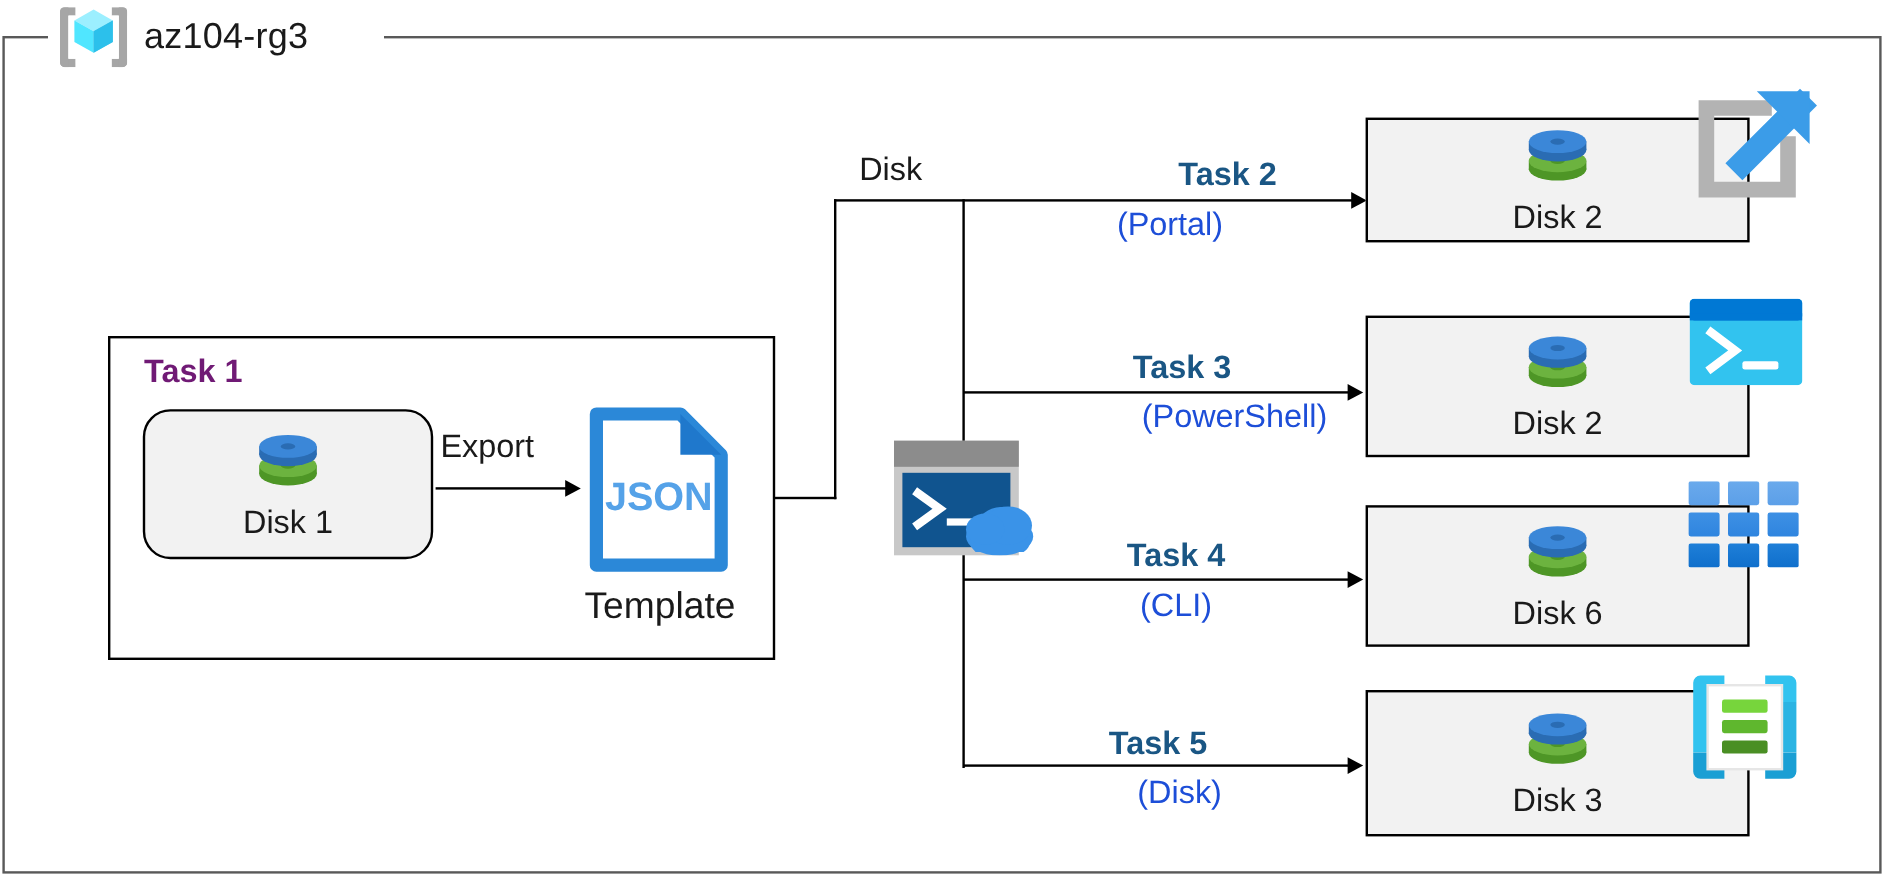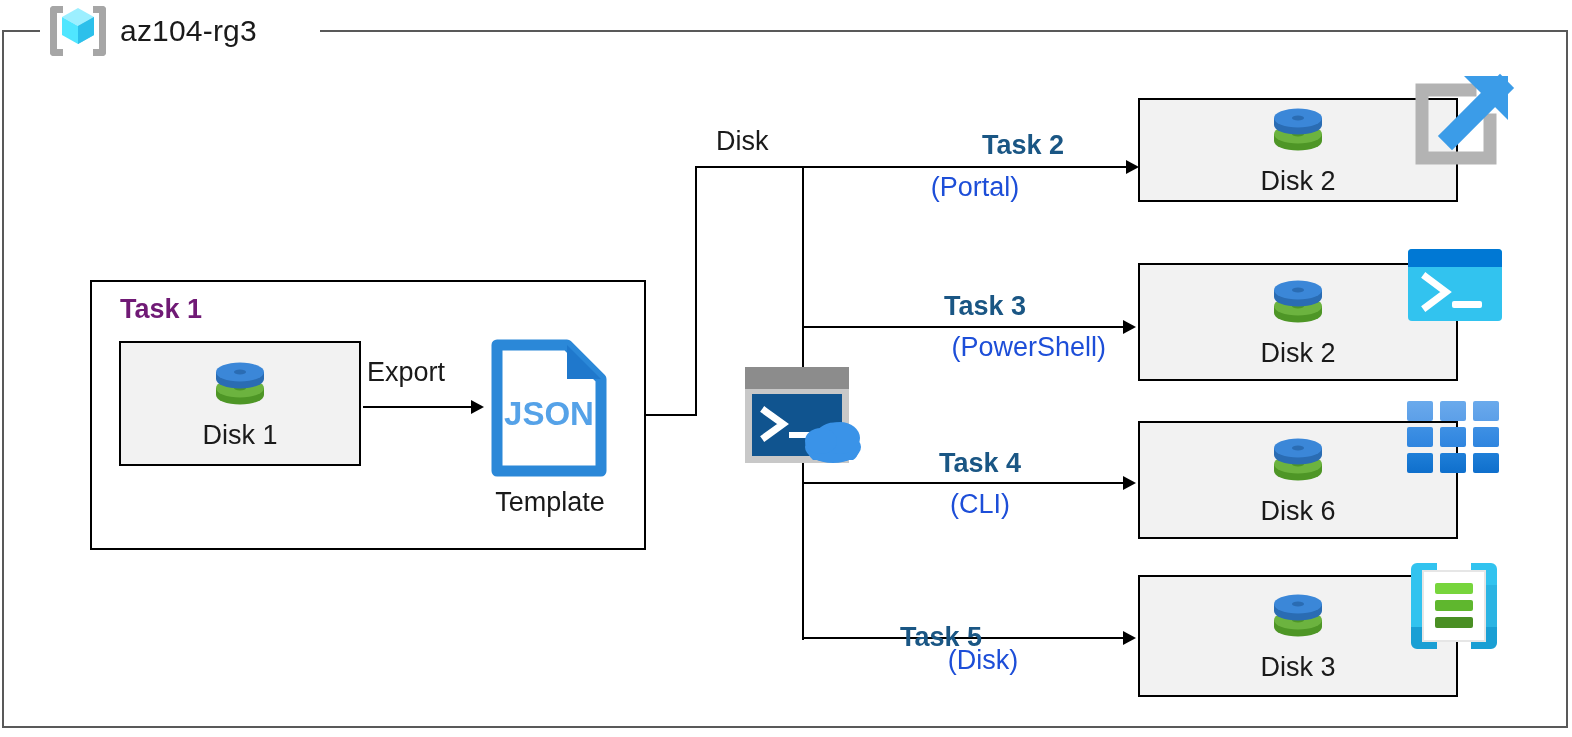--- a/index.html
+++ b/index.html
@@ -147,21 +147,21 @@
     white-space: nowrap;
   }
 
   
   .json-icon { position: absolute; left: 489px; top: 337px; }
   .template-caption {
     position: absolute;
     left: 430px; top: 487px;
     width: 240px;
     text-align: center;
-    font-size: 27px;
+    font-size: 31px;
     color: #1a1a1a;
   }
 
   
   .cloudshell-icon { position: absolute; left: 745px; top: 367px; }
 
   
   .svc-icon { position: absolute; }
 </style>
 </head>
@@ -182,21 +182,21 @@
         <polygon points="33,10 17,19 17,37 33,28" fill="#1fb9e0"></polygon>
         <polygon points="17,19 33,10 33,28 17,37" fill="#32c3ef" opacity="0.75"></polygon>
       </svg>
     </div>
     <div class="rg-title">az104-rg3</div>
   </div>
 
   <div class="task1-box"></div>
   <div class="task1-label">Task 1</div>
 
-  <div class="disk-box" style="left:119px; top:341px; width:242px; height:125px;">
+  <div class="disk-box" style="left:119px; top:341px; width:242px; height:125px;border-radius:23px;">
     <div class="disk-box-inner">
       <svg class="disk-icon" width="62" height="62" viewBox="0 0 62 62">
         <ellipse cx="31" cy="38" rx="24" ry="9.5" fill="#4e9626"></ellipse>
         <rect x="7" y="31" width="48" height="7" fill="#4e9626"></rect>
         <ellipse cx="31" cy="31" rx="24" ry="9.5" fill="#6cb33f"></ellipse>
         <ellipse cx="31" cy="31" rx="6" ry="2.6" fill="#4e9626"></ellipse>
         <ellipse cx="31" cy="22" rx="24" ry="9.5" fill="#2a6cb3"></ellipse>
         <rect x="7" y="15" width="48" height="7" fill="#2a6cb3"></rect>
         <ellipse cx="31" cy="15" rx="24" ry="9.5" fill="#3b87d8"></ellipse>
         <ellipse cx="31" cy="15" rx="6" ry="2.6" fill="#2a6cb3"></ellipse>
@@ -332,21 +332,21 @@
     <rect x="0" y="26" width="26" height="20" rx="2" fill="url(#cliMid)"></rect>
     <rect x="33" y="26" width="26" height="20" rx="2" fill="url(#cliMid)"></rect>
     <rect x="66" y="26" width="26" height="20" rx="2" fill="url(#cliMid)"></rect>
     <rect x="0" y="52" width="26" height="20" rx="2" fill="url(#cliBot)"></rect>
     <rect x="33" y="52" width="26" height="20" rx="2" fill="url(#cliBot)"></rect>
     <rect x="66" y="52" width="26" height="20" rx="2" fill="url(#cliBot)"></rect>
   </svg>
 
   <div class="line h" style="left:803px; top:637px; width:324px;"></div>
   <div class="arrowhead" style="left:1123px; top:631px;"></div>
-  <div class="task-label" style="left:776px; top:604px;margin-top:18px;">Task 5</div>
+  <div class="task-label" style="left:800px; top:604px;">Task 5</div>
   <div class="task-sublabel" style="left:818px; top:645px;">(Disk)</div>
 
   <div class="disk-box" style="left:1138px; top:575px; width:320px; height:122px;">
     <div class="disk-box-inner">
       <svg class="disk-icon" width="62" height="62" viewBox="0 0 62 62">
         <ellipse cx="31" cy="38" rx="24" ry="9.5" fill="#4e9626"></ellipse>
         <rect x="7" y="31" width="48" height="7" fill="#4e9626"></rect>
         <ellipse cx="31" cy="31" rx="24" ry="9.5" fill="#6cb33f"></ellipse>
         <ellipse cx="31" cy="31" rx="6" ry="2.6" fill="#4e9626"></ellipse>
         <ellipse cx="31" cy="22" rx="24" ry="9.5" fill="#2a6cb3"></ellipse>

